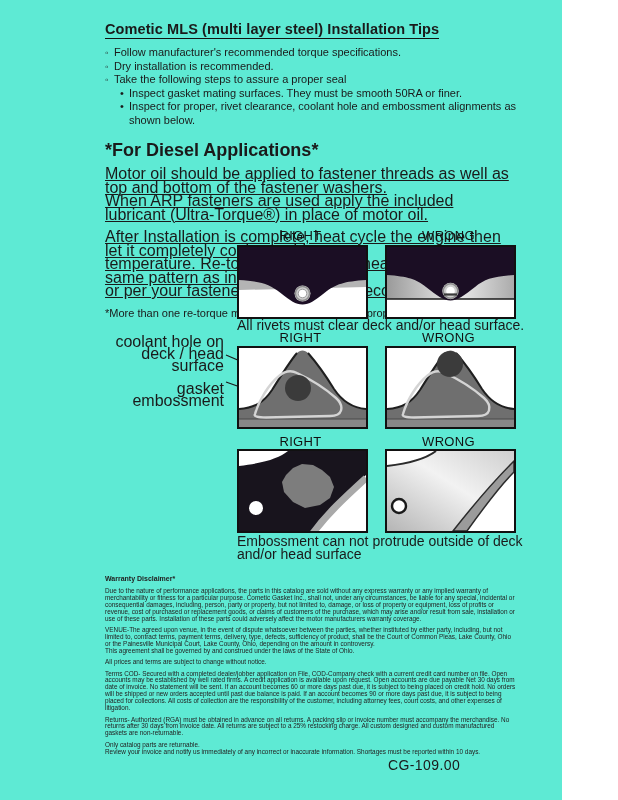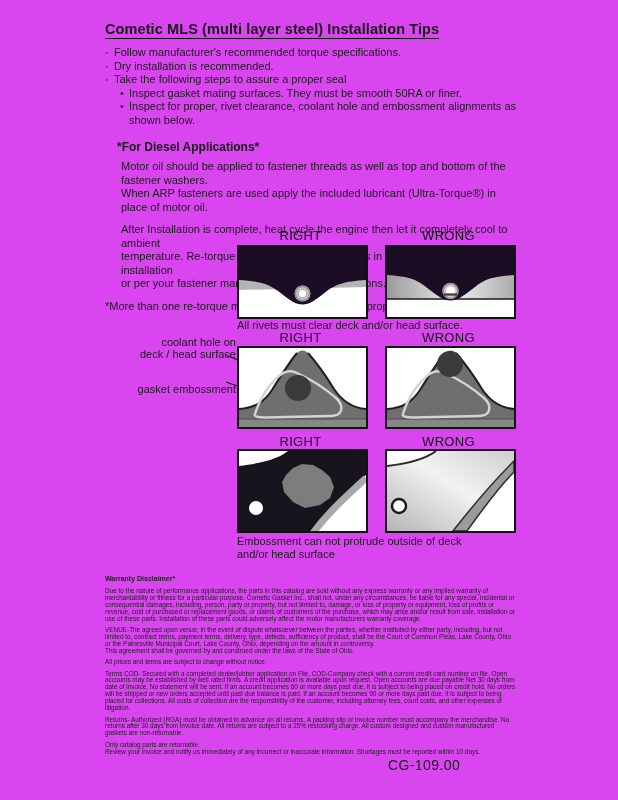--- a/index.html
+++ b/index.html
@@ -1,46 +1,46 @@
 <!DOCTYPE html>
 <html><head>
 <meta charset="utf-8">
 <style>
   html,body{margin:0;padding:0;background:#fff;}
   .page{
-    position:relative;width:618px;height:800px;background:#d946ef;overflow:hidden;
+    position:relative;width:562px;height:800px;background:#5eead4;overflow:hidden;
     font-family:"Liberation Sans","DejaVu Sans",sans-serif;color:#1a1a1a;
   }
   
   .header-block{position:absolute;left:105px;top:20px;width:413px;}
   .doc-title{
     display:inline-block;font-size:14.5px;font-weight:bold;
     border-bottom:1.6px solid #111;padding-bottom:1px;margin:0 0 7px 0;letter-spacing:.1px;
   }
   .b-row{display:flex;font-size:11px;line-height:13.5px;}
   .b-row .b-mark{width:9px;flex:0 0 9px;text-align:left;font-size:10px;}
   .b-row.sub{padding-left:15px;}
   .b-row.sub .b-mark{width:9px;flex:0 0 9px;font-size:11px;}
-  .diesel-heading{font-size:12px;font-weight:bold;margin:13px 0 6px 12px;}
-  .body-text{font-size:11px;line-height:13.5px;margin:0 0 9px 16px;white-space:pre-line;}
+  .diesel-heading{font-size:18px;font-weight:bold;margin:13px 0 6px 0;}
+  .body-text{font-size:16px;line-height:13.5px;margin:0 0 9px 0;white-space:pre-line;text-decoration:underline;}
   .note-text{font-size:11px;line-height:13.5px;margin:2px 0 0 0;}
   
   .diagrams{position:absolute;left:105px;top:228px;width:413px;height:346px;text-decoration:underline;}
   .d-row{position:absolute;left:0;width:413px;}
   .d-row-1{top:0;height:102px;}
   .d-row-2{top:102px;height:104px;}
   .d-row-3{top:206px;height:140px;}
   .pnl-label{position:absolute;top:0;width:127px;text-align:center;font-size:13px;color:#111;letter-spacing:.3px;}
   .pnl-label.l{left:132px;} .pnl-label.r{left:280px;}
   .panel{position:absolute;border:2px solid #111;background:#fff;line-height:0;}
   .panel.l{left:132px;} .panel.r{left:280px;}
   .d-row-1 .panel{top:17px;} .d-row-2 .panel{top:16px;} .d-row-3 .panel{top:15px;}
-  .cap{position:absolute;left:132px;font-size:11px;line-height:13px;white-space:pre-line;width:300px;}
+  .cap{position:absolute;left:132px;font-size:14px;line-height:13px;white-space:pre-line;width:300px;}
   .d-row-1 .cap{top:91px;} .d-row-2 .cap{top:97px;} .d-row-3 .cap{top:101px;}
-  .anno{position:absolute;left:12px;width:119px;text-align:right;font-size:11px;line-height:12px;white-space:pre-line;}
+  .anno{position:absolute;left:0;width:119px;text-align:right;font-size:16px;line-height:12px;white-space:pre-line;}
   .anno-1{top:6px;} .anno-2{top:45px;margin-top:8px;}
   .leaders{position:absolute;left:0;top:0;pointer-events:none;}
   
   .warranty{position:absolute;left:105px;top:575px;width:413px;color:#222;}
   .w-head{font-size:7px;font-weight:bold;margin:0 0 6px 0;}
   .w-para{font-size:6.4px;line-height:6.9px;margin:0 0 4.5px 0;white-space:pre-line;}
   .page-code{position:absolute;left:388px;top:757px;font-size:14px;letter-spacing:.4px;color:#1a1a1a;}
 </style>
 </head>
 <body>

